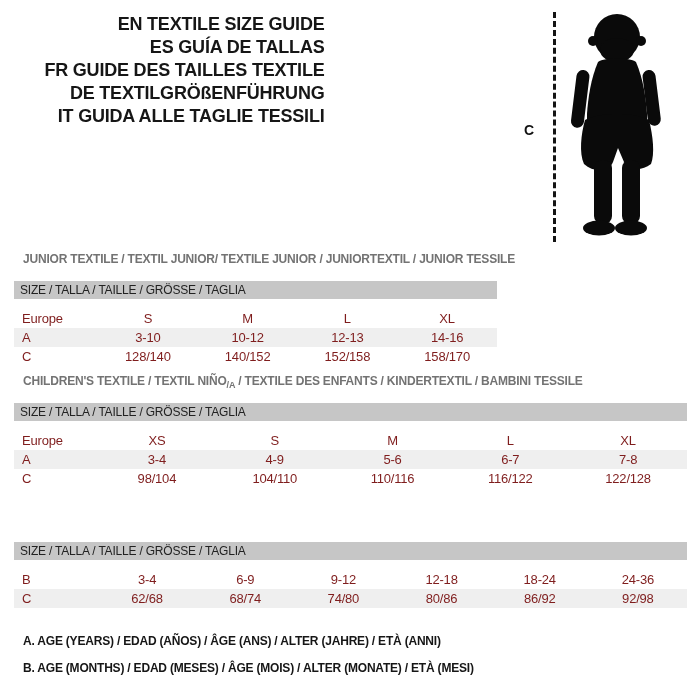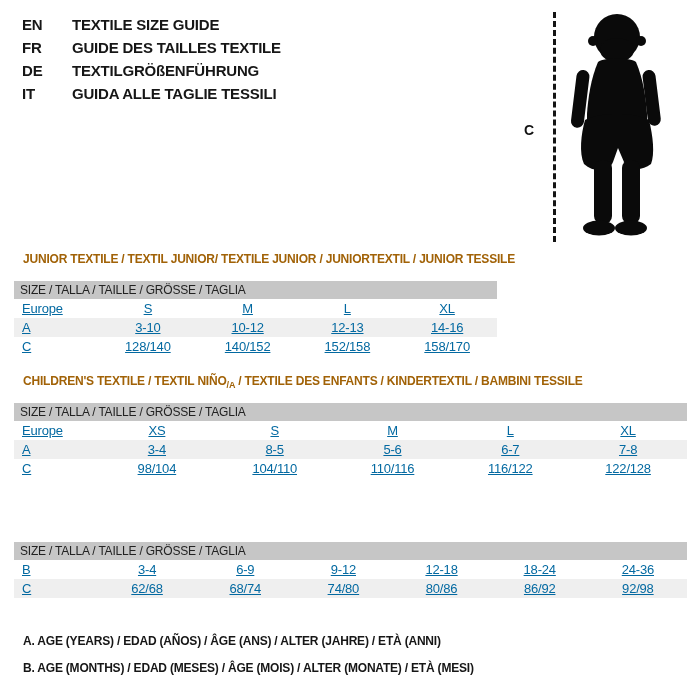--- a/index.html
+++ b/index.html
@@ -2,62 +2,66 @@
 <html><head>
 <meta charset="utf-8">
 <style>
   html,body{margin:0;padding:0;background:#fff;}
   .page{position:relative;width:700px;height:700px;background:#ffffff;overflow:hidden;
         font-family:"Liberation Sans", sans-serif;color:#1a1a1a;letter-spacing:-0.2px;}
   .abs{position:absolute;}
 
   
   .lang-list{left:22px;top:13px;}
-  .lang-row{height:23px;line-height:23px;font-weight:700;font-size:15px;color:#161616;}
+  .lang-row{height:23px;line-height:23px;font-weight:700;font-size:18px;color:#161616;text-align:right;}
   .lang-code{display:inline-block;width:46px;}
 
   
   .figure{left:520px;top:6px;width:180px;height:244px;}
   .measure-label{left:4px;top:116px;font-weight:700;font-size:14px;color:#111;}
   .measure-line{left:33px;top:6px;height:230px;width:0;border-left:3px dashed #141414;}
   .baby-svg{left:45px;top:4px;}
 
   
-  .section-title{font-weight:700;font-size:12px;line-height:18px;color:#a16207;}
+  .section-title{font-weight:700;font-size:12px;line-height:18px;color:#737373;}
   .s1{left:23px;top:250px;}
   .s2{left:23px;top:372px;}
   .s3{left:23px;top:499px;}
   .sub-a{font-size:9px;vertical-align:-3px;}
 
   
   .table-block{left:14px;}
   .t1{top:281px;width:483px;}
   .t2{top:403px;width:673px;}
   .t3{top:542px;width:673px;}
   .size-bar{height:18px;line-height:18px;background:#c6c6c6;color:#222;
-            font-size:12px;padding-left:6px;margin-bottom:0;}
+            font-size:12px;padding-left:6px;margin-bottom:10px;}
   table.size-table{width:100%;border-collapse:collapse;table-layout:fixed;}
-  table.size-table td{height:19px;text-align:center;font-size:13px;color:#0369a1;
-                      padding:0;white-space:nowrap;overflow:hidden;text-decoration:underline;}
+  table.size-table td{height:19px;text-align:center;font-size:13px;color:#7f1d1d;
+                      padding:0;white-space:nowrap;overflow:hidden;}
   table.size-table td.lbl{text-align:left;padding-left:8px;width:76px;}
   tr.alt td{background:#efefef;}
 
   
   .footnotes{left:23px;top:624px;}
   .footnote{height:20px;line-height:20px;font-weight:700;font-size:12px;color:#161616;margin-top:7px;}
 </style>
 </head>
 <body>
 
 <div class="page">
 
   <div class="abs lang-list">
     <div class="lang-row">
       <span class="lang-code">EN</span>
       <span class="lang-label">TEXTILE SIZE GUIDE</span>
+    </div>
+    <div class="lang-row">
+      <span class="lang-code">ES</span>
+      <span class="lang-label">GUÍA DE TALLAS</span>
     </div>
     <div class="lang-row">
       <span class="lang-code">FR</span>
       <span class="lang-label">GUIDE DES TAILLES TEXTILE</span>
     </div>
     <div class="lang-row">
       <span class="lang-code">DE</span>
       <span class="lang-label">TEXTILGRÖßENFÜHRUNG</span>
     </div>
     <div class="lang-row">
@@ -126,21 +130,21 @@
         <td class="lbl">Europe</td>
         <td>XS</td>
         <td>S</td>
         <td>M</td>
         <td>L</td>
         <td>XL</td>
       </tr>
       <tr class="alt">
         <td class="lbl">A</td>
         <td>3-4</td>
-        <td>8-5</td>
+        <td>4-9</td>
         <td>5-6</td>
         <td>6-7</td>
         <td>7-8</td>
       </tr>
       <tr>
         <td class="lbl">C</td>
         <td>98/104</td>
         <td>104/110</td>
         <td>110/116</td>
         <td>116/122</td>

